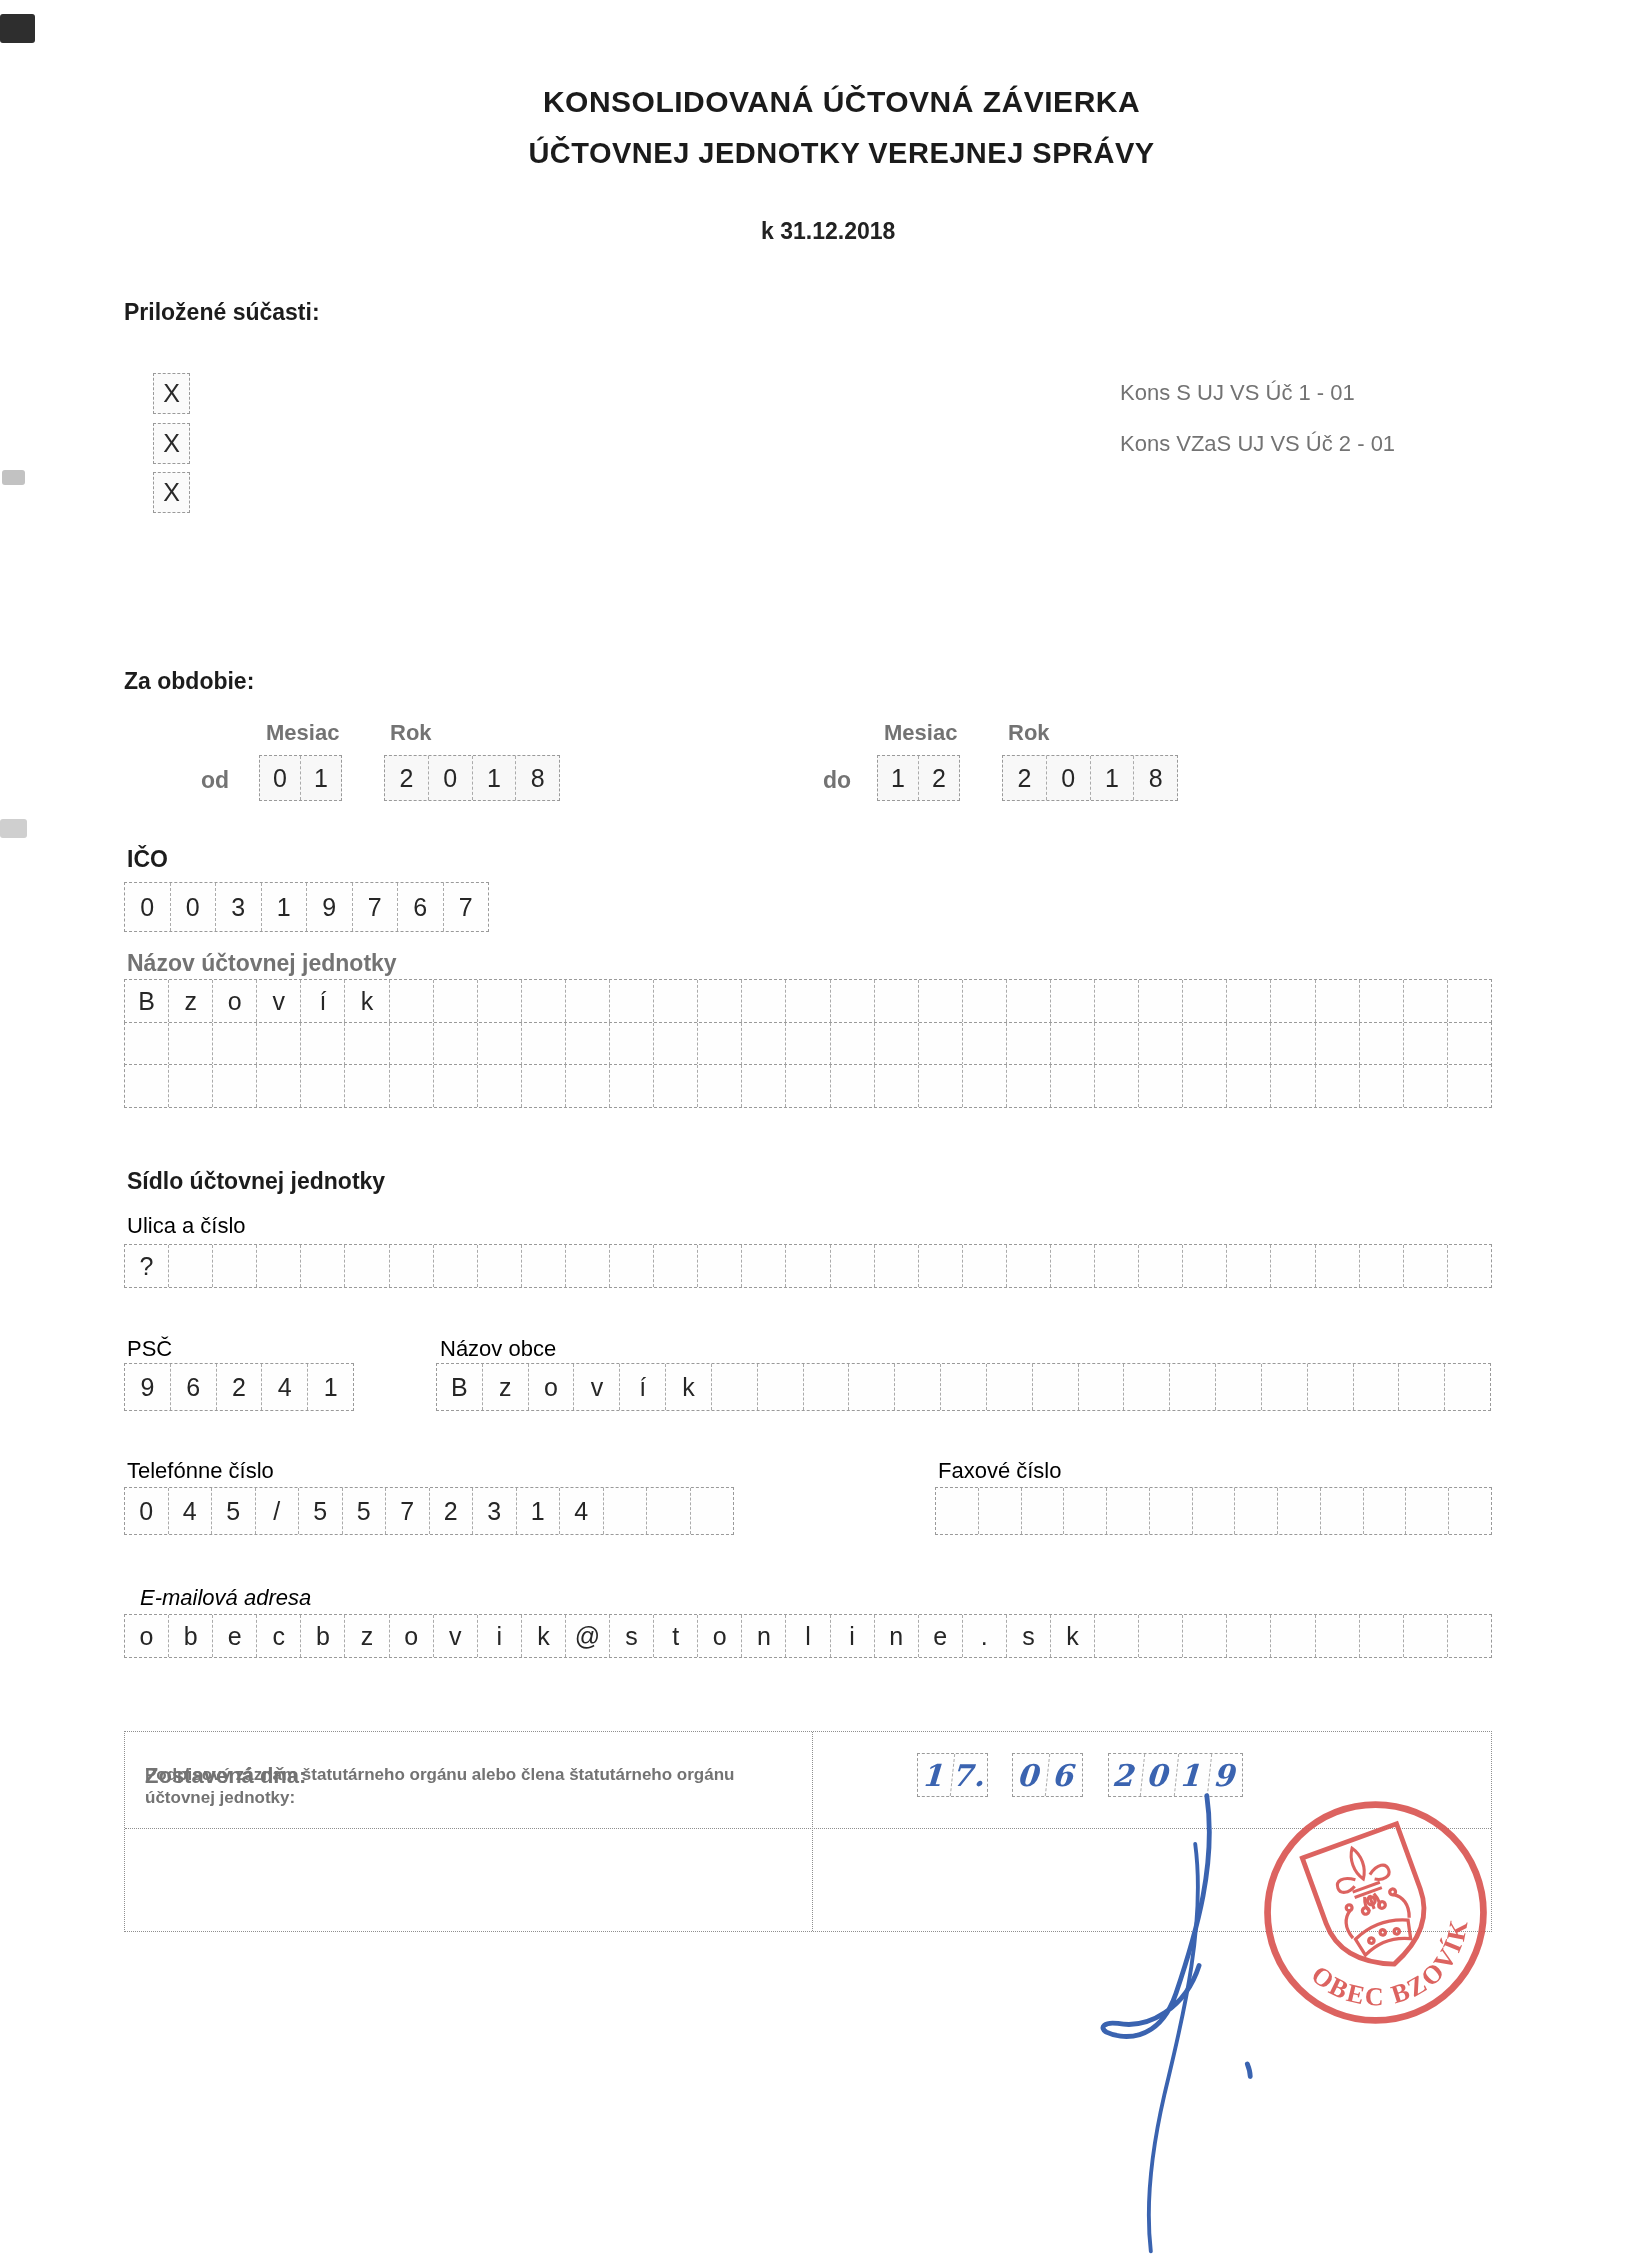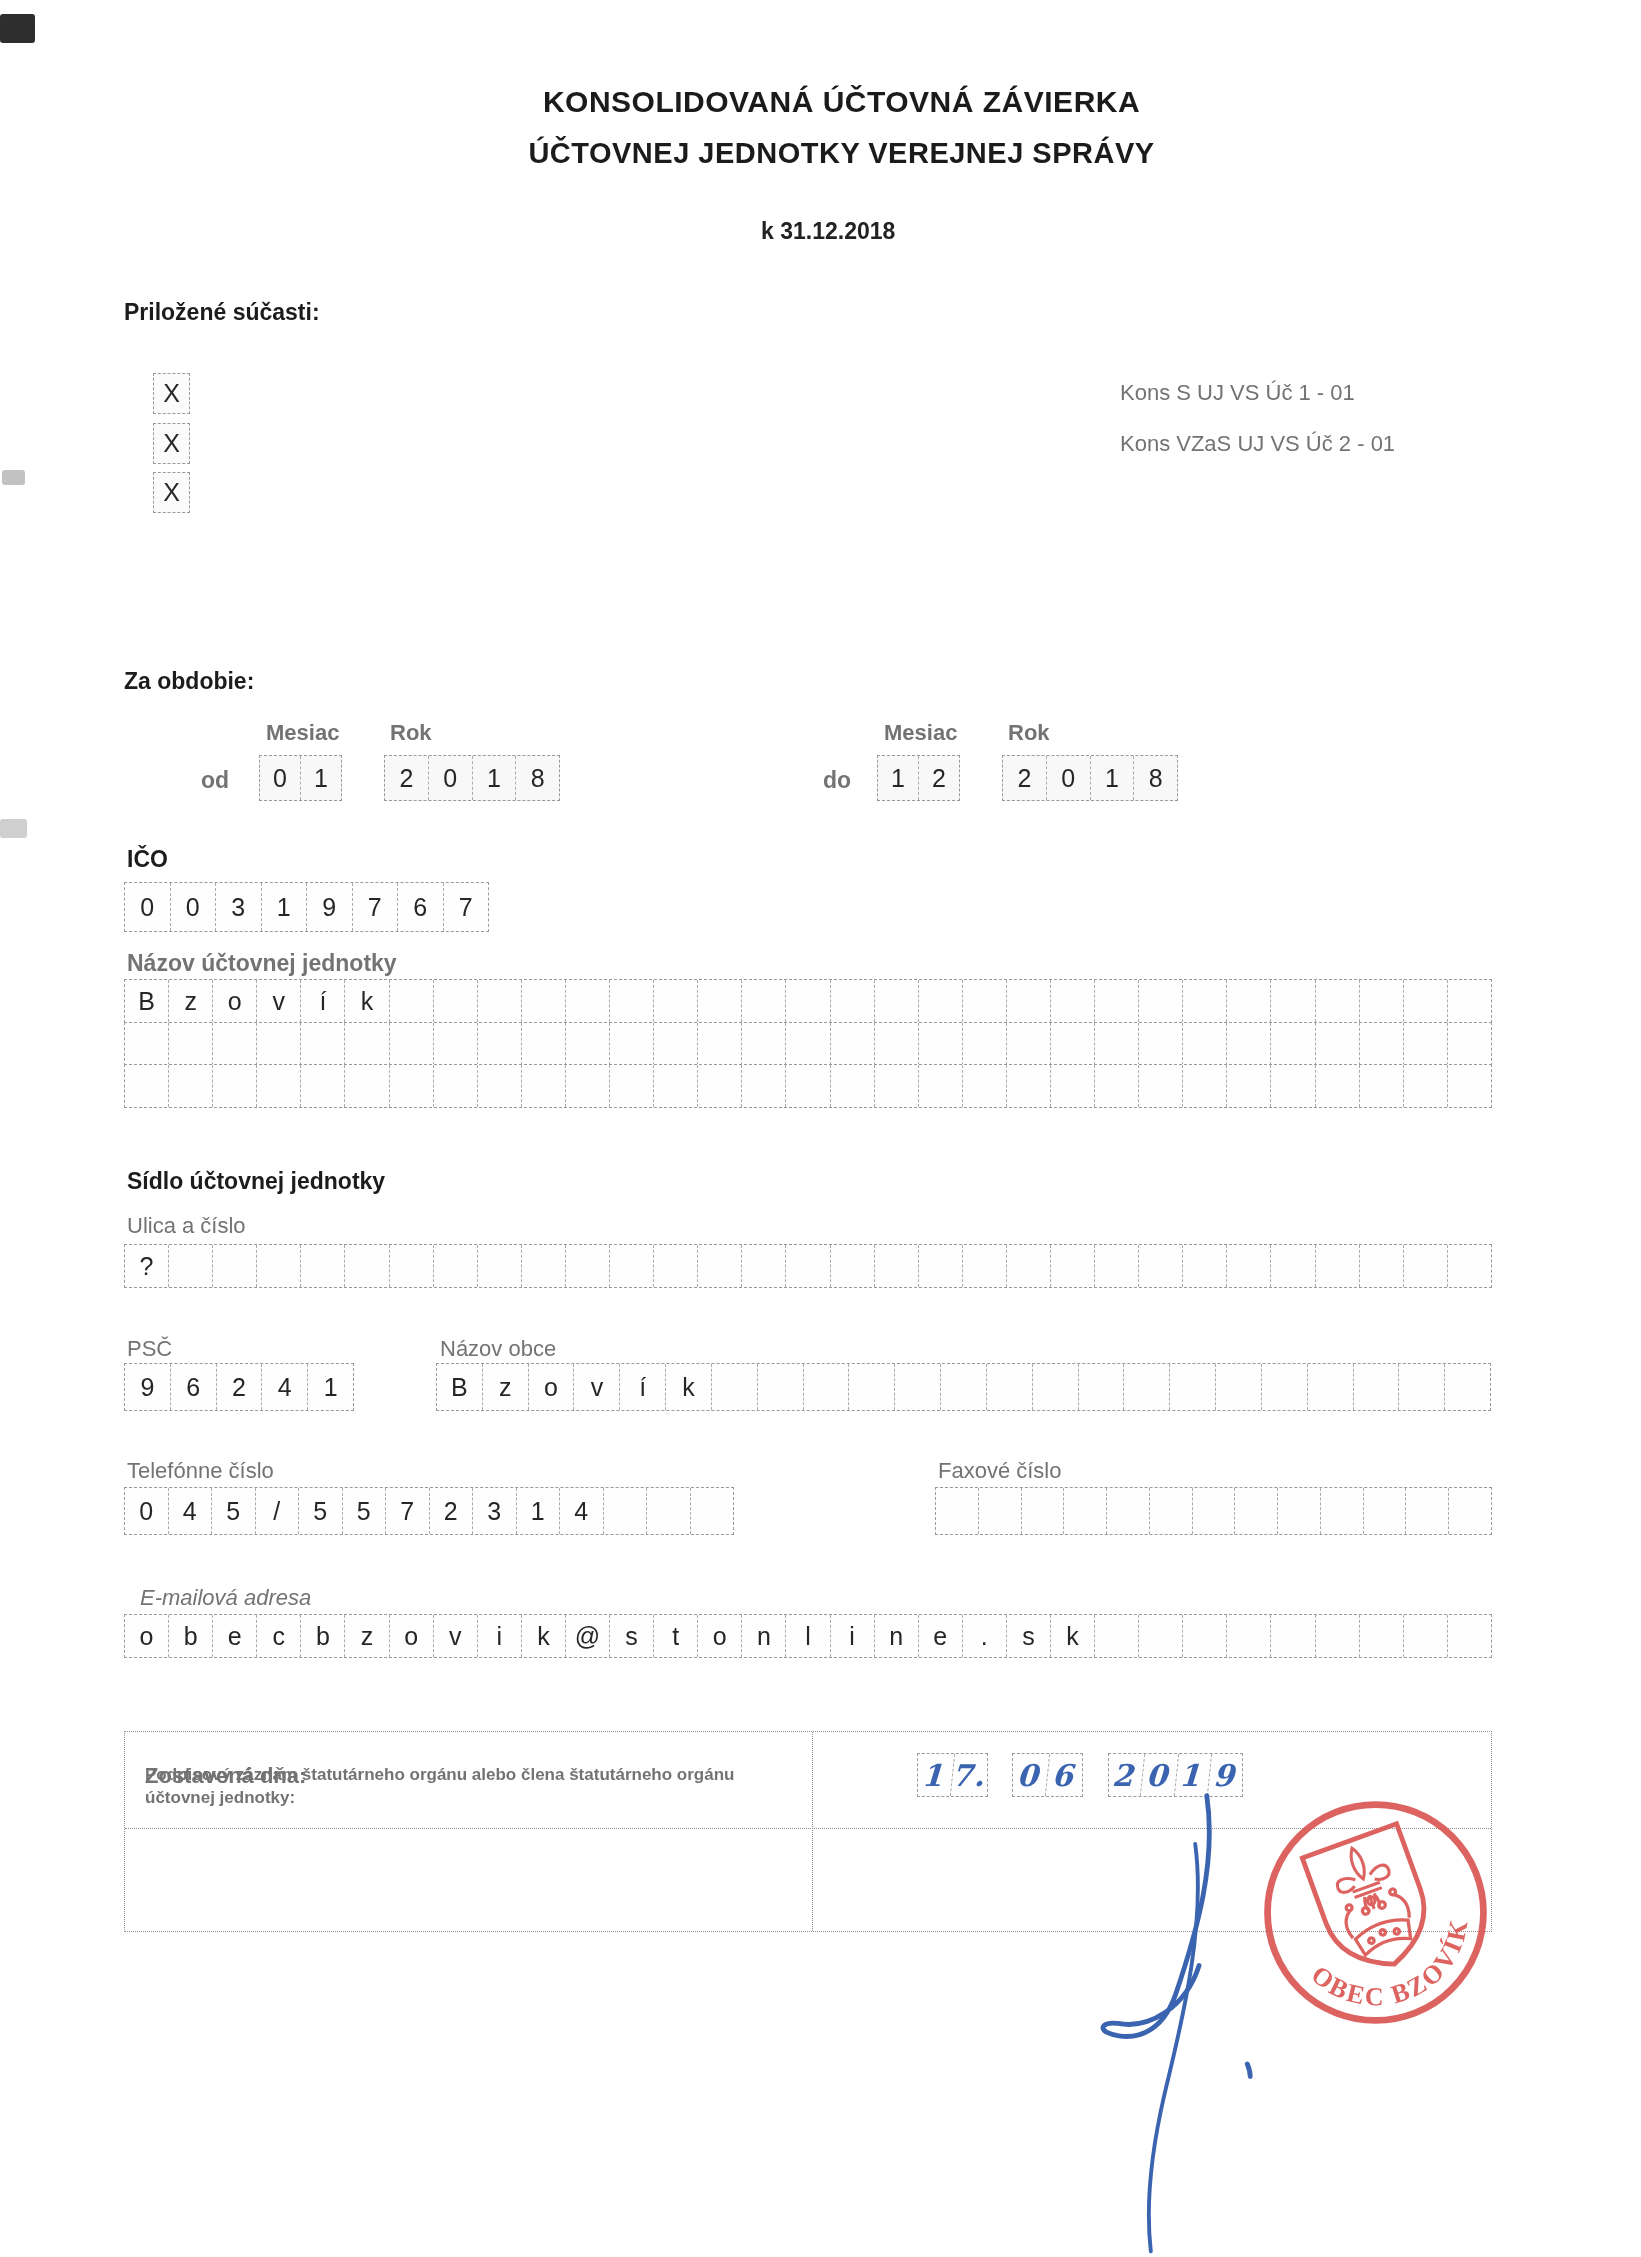--- a/index.html
+++ b/index.html
@@ -6,21 +6,21 @@
   body{
     width:1641px;height:2257px;position:relative;background:#ffffff;
     font-family:"Liberation Sans", sans-serif;color:#1f1f1f;overflow:hidden;
   }
   .abs{position:absolute;}
   .center{text-align:center;}
   .title1{font-size:30px;font-weight:bold;letter-spacing:0.5px;color:#1b1b1b;}
   .title2{font-size:29px;font-weight:bold;letter-spacing:0.5px;color:#1b1b1b;}
   .asof{font-size:23px;font-weight:bold;color:#222;}
   .h{font-size:23px;font-weight:bold;color:#1c1c1c;}
-  .lbl{font-size:22px;color:#737373;}
+  .lbl{font-size:22px;color:#000000;}
   .lblb{font-size:22px;font-weight:bold;color:#737373;}
   .code{font-size:22px;color:#737373;}
   
   .grid{display:flex;border:1.9px dashed #9a9a9a;background:#fefefe;box-sizing:border-box;}
   .grid .cell{
     flex:1;border-right:1px dashed #ababab;display:flex;align-items:center;justify-content:center;
     font-size:25px;color:#262626;box-sizing:border-box;overflow:hidden;
   }
   .grid .cell:last-child{border-right:none;}
   .grid.shade{background:#f8f8f8;}

